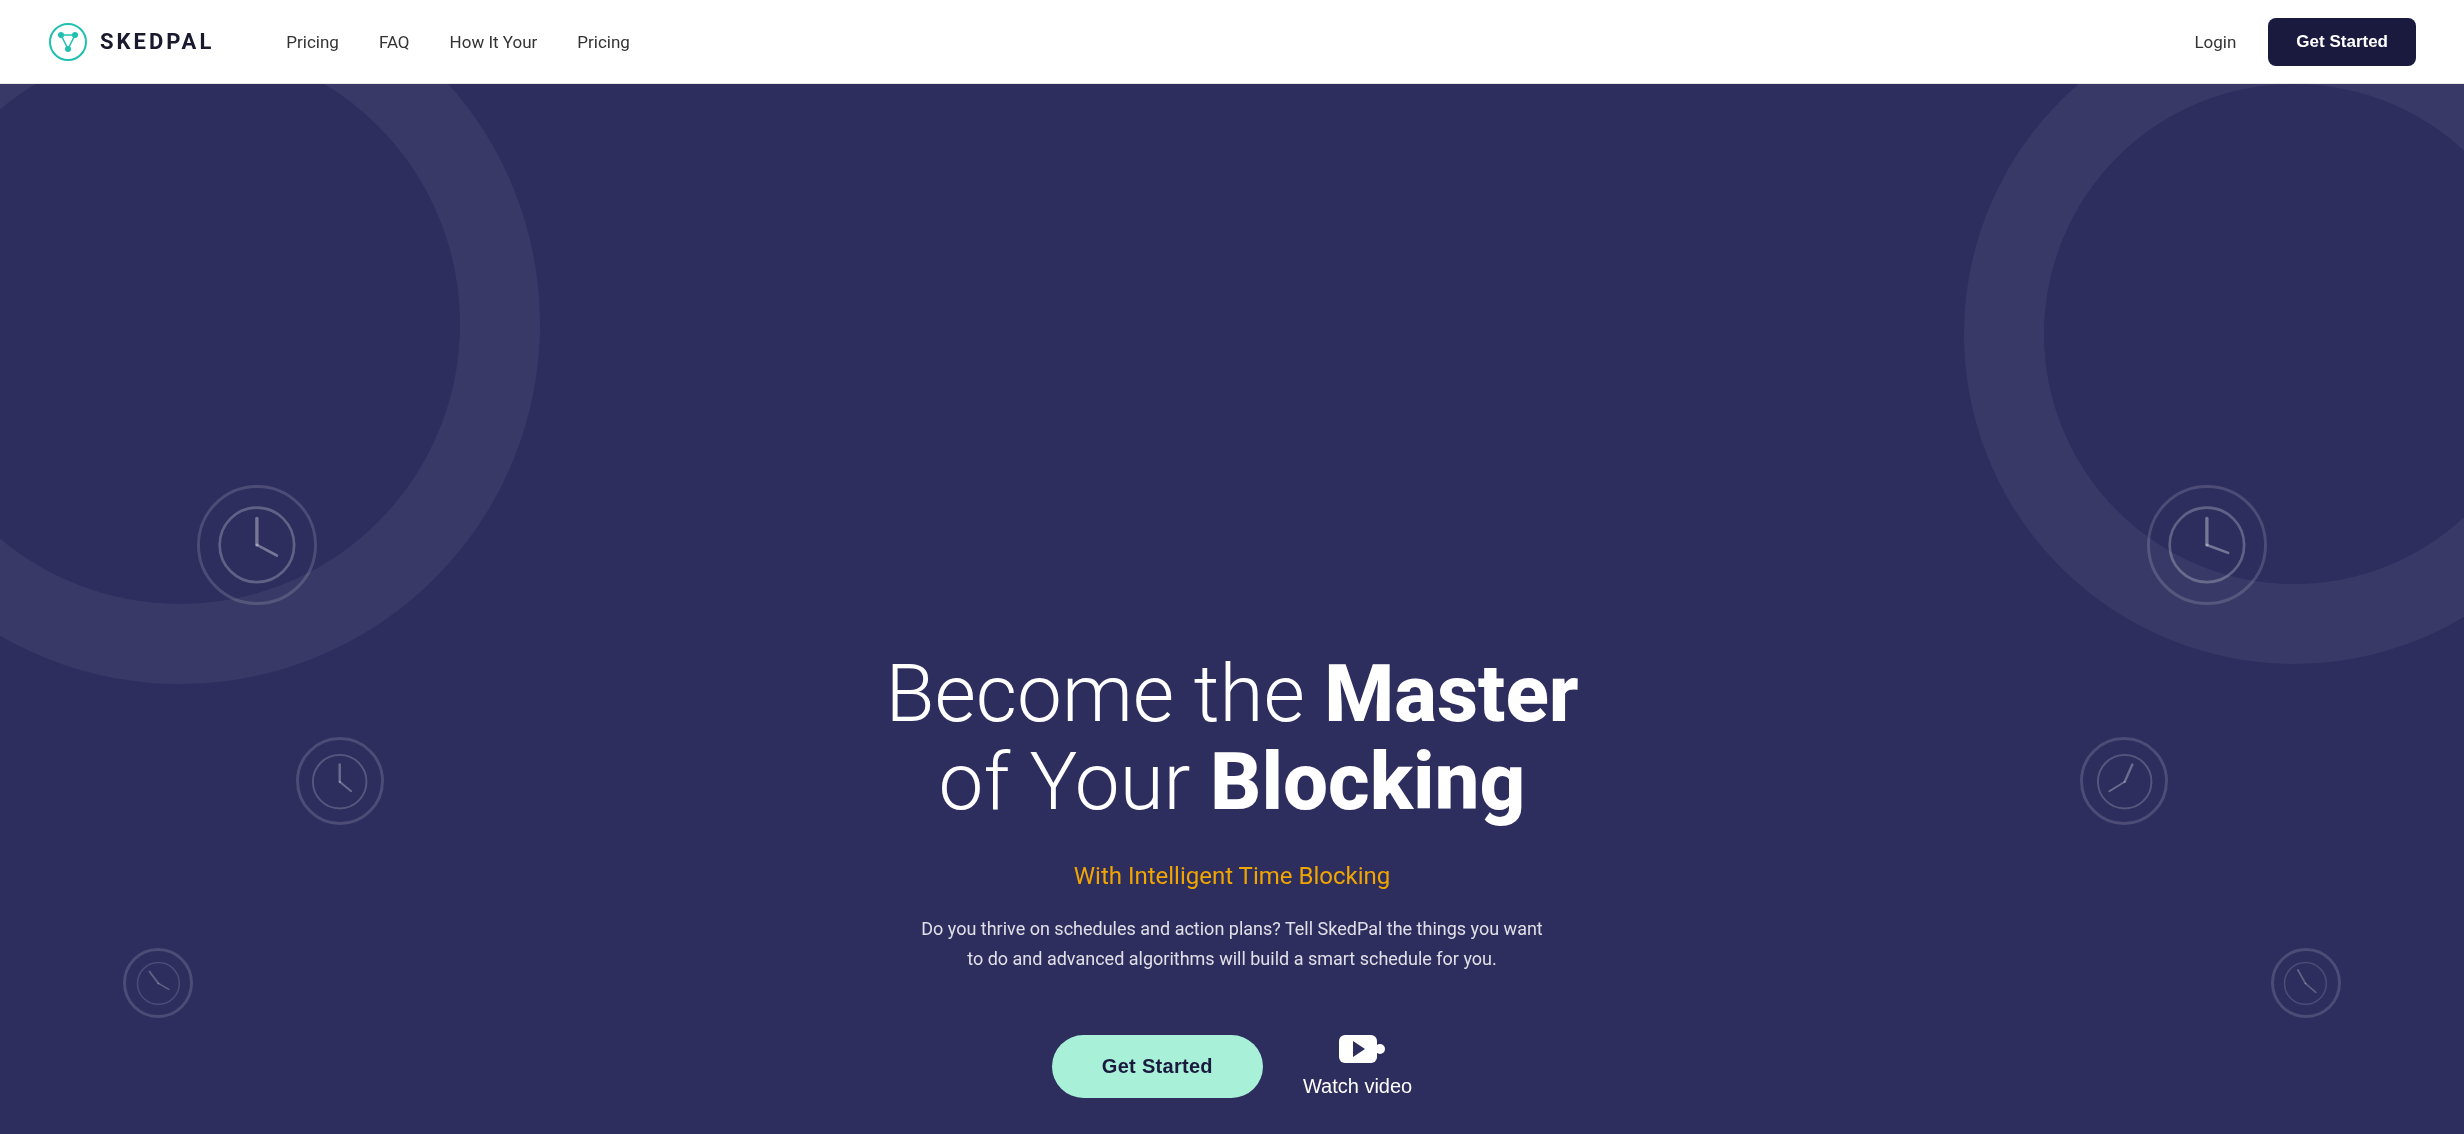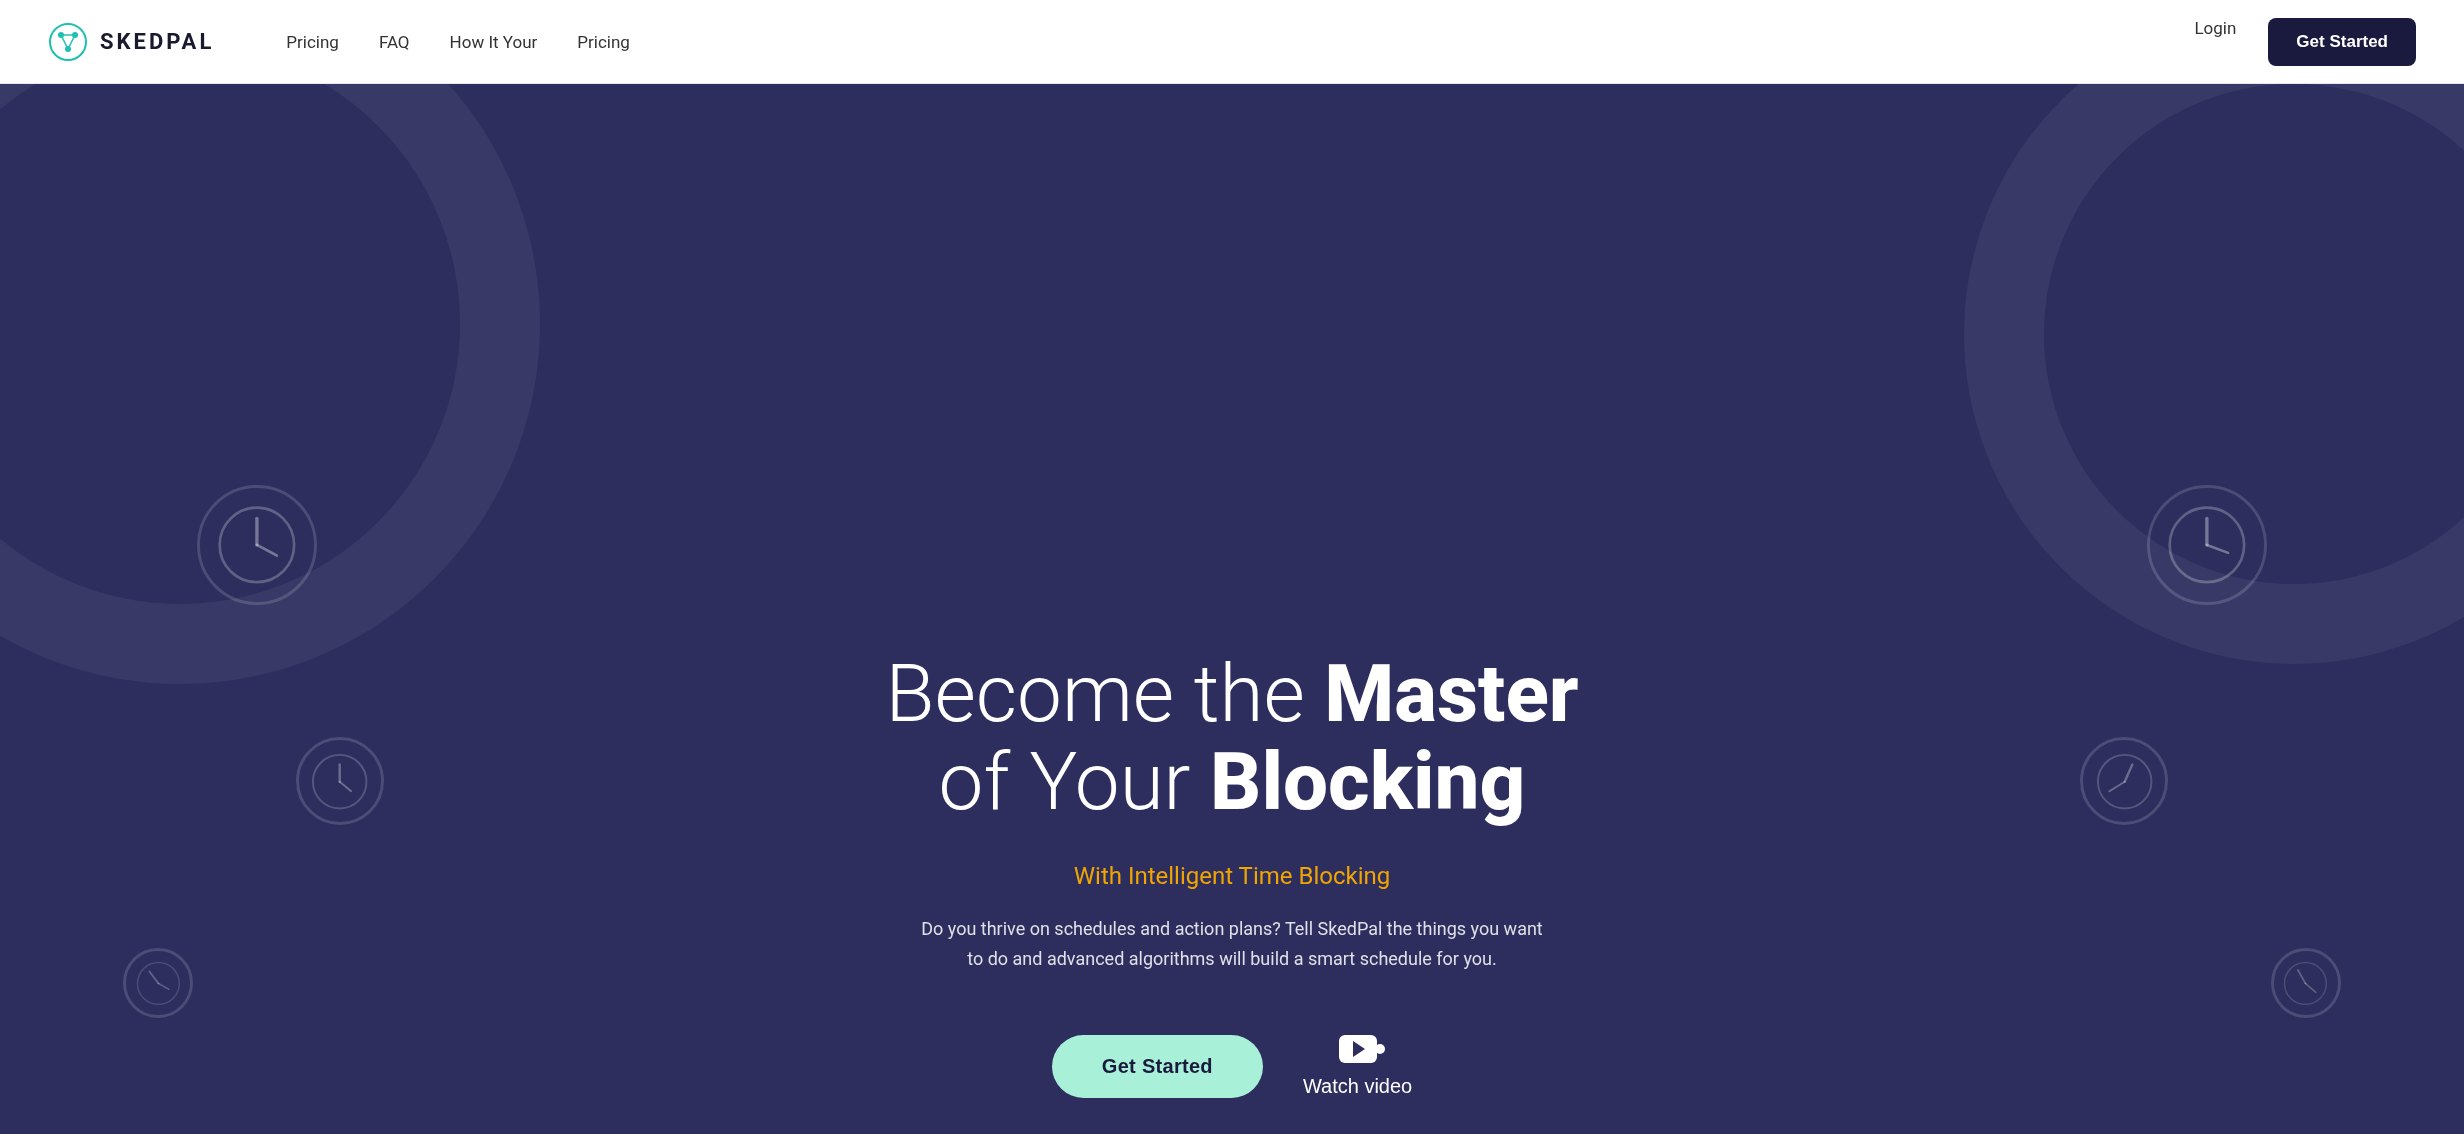--- a/index.html
+++ b/index.html
@@ -54,21 +54,21 @@
     .nav-link {
       font-size: 17px;
       color: #333;
       text-decoration: none;
       font-weight: 400;
       cursor: pointer;
     }
 
     .nav-right {
       display: flex;
-      align-items: flex-start;
+      align-items: center;
       gap: 32px;
     }
 
     .login-link {
       font-size: 17px;
       color: #333;
       text-decoration: none;
       cursor: pointer;
     }
 

